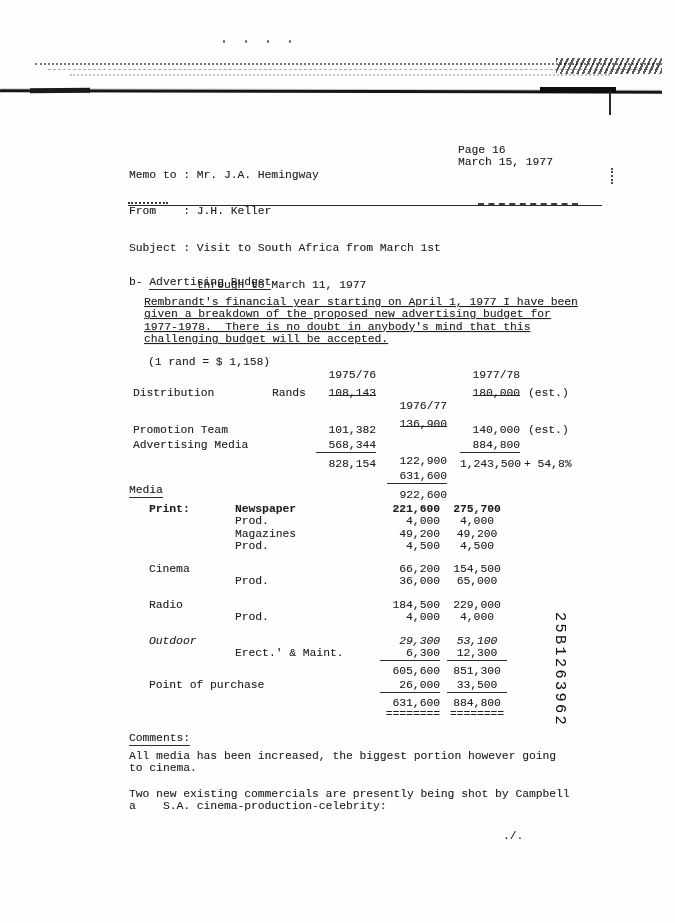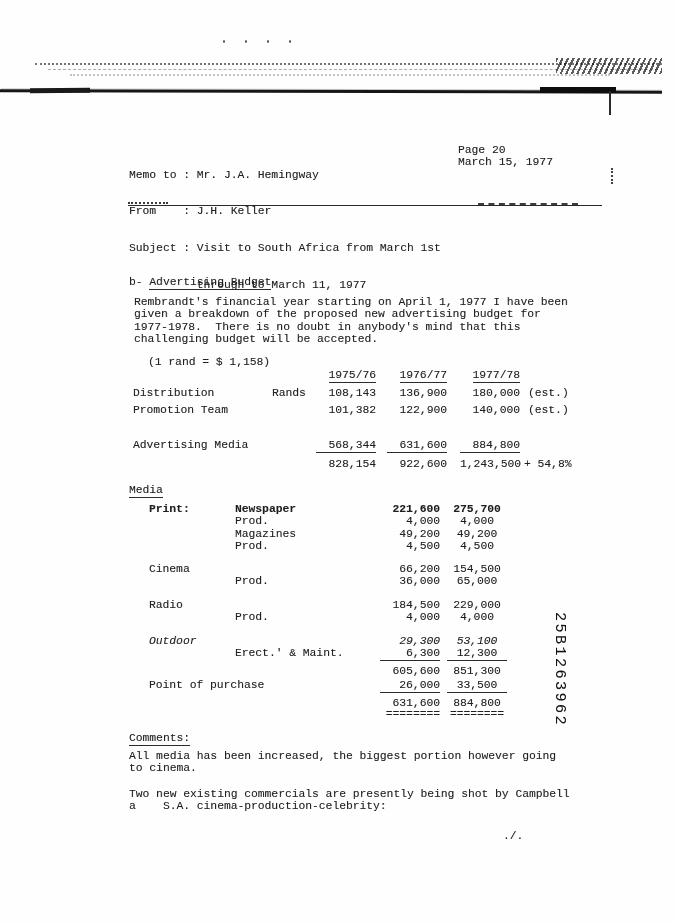--- a/index.html
+++ b/index.html
@@ -31,23 +31,23 @@
 
   .header-rule{left:128px;top:205px;width:474px;height:0;border-top:1.5px solid #2a2a2a;}
   .header-rule-dash{left:128px;top:202px;width:40px;height:0;border-top:2px dotted #3a3a3a;}
   .header-rule-seg{left:478px;top:203px;width:100px;height:0;border-top:2px dashed #3c3c3c;}
 
   
   .trow{position:absolute;left:0;width:675px;height:14px;}
   .lab{position:absolute;left:133px;}
   .unit{position:absolute;left:272px;}
   .n{position:absolute;width:60px;text-align:right;}
-  .c1{left:316px;}.c2{left:387px;}.c3{left:460px;}
+  .c1{left:316px;}.c2{left:387px;margin-top:31px;}.c3{left:460px;}
   .sfx{position:absolute;left:528px;}
-  .hcell{border-bottom:1px solid #2b2b2b;padding-bottom:1px;}
+  .hcell{border-bottom:1px solid #2b2b2b;padding-bottom:14px;}
   .nul{border-bottom:1px solid #2b2b2b;padding-bottom:1px;}
 
   
   .mlab{position:absolute;left:149px;}
   .msub{position:absolute;left:235px;}
   .m1{left:380px;}.m2{left:447px;text-align:center;}
 
   .stamp{left:553px;top:612px;writing-mode:vertical-rl;font-size:15px;letter-spacing:2.5px;color:#141414;}
 </style>
 </head>
@@ -66,52 +66,52 @@
   <div class="abs vert-tick"></div>
   <div class="abs right-dots"></div>
 
   <div class="abs pre" style="left:129px;top:144px;">
     <div>Memo to : Mr. J.A. Hemingway</div>
     <div>From    : J.H. Keller</div>
     <div>Subject : Visit to South Africa from March 1st</div>
     <div>          through to March 11, 1977</div>
   </div>
   <div class="abs" style="left:458px;top:144px;">
-    <div>Page 20</div>
+    <div>Page 16</div>
     <div>March 15, 1977</div>
   </div>
   <div class="abs header-rule"></div>
   <div class="abs header-rule-dash"></div>
   <div class="abs header-rule-seg"></div>
 
   <div class="abs" style="left:129px;top:276px;">
     <span>b-</span>
     <span class="ul">Advertising Budget</span>
   </div>
-  <div class="abs pre" style="left:134px;top:296px;">Rembrandt's financial year starting on April 1, 1977 I have been
+  <div class="abs pre" style="left:144px;top:296px;text-decoration:underline;">Rembrandt's financial year starting on April 1, 1977 I have been
 given a breakdown of the proposed new advertising budget for
 1977-1978.  There is no doubt in anybody's mind that this
 challenging budget will be accepted.</div>
   <div class="abs" style="left:148px;top:356px;">(1 rand = $ 1,158)</div>
 
   <div class="trow" style="top:369px;">
     <span class="n c1"><span class="hcell">1975/76</span></span>
     <span class="n c2"><span class="hcell">1976/77</span></span>
     <span class="n c3"><span class="hcell">1977/78</span></span>
   </div>
 
   <div class="trow" style="top:387px;">
     <span class="lab">Distribution</span>
     <span class="unit">Rands</span>
     <span class="n c1">108,143</span>
     <span class="n c2">136,900</span>
     <span class="n c3">180,000</span>
     <span class="sfx">(est.)</span>
   </div>
-  <div class="trow" style="top:404px;text-decoration:underline;">
+  <div class="trow" style="top:424px;text-decoration:underline;">
     <span class="lab">Promotion Team</span>
     <span class="n c1">101,382</span>
     <span class="n c2">122,900</span>
     <span class="n c3">140,000</span>
     <span class="sfx">(est.)</span>
   </div>
   <div class="trow" style="top:439px;">
     <span class="lab">Advertising Media</span>
     <span class="n c1 nul">568,344</span>
     <span class="n c2 nul">631,600</span>

